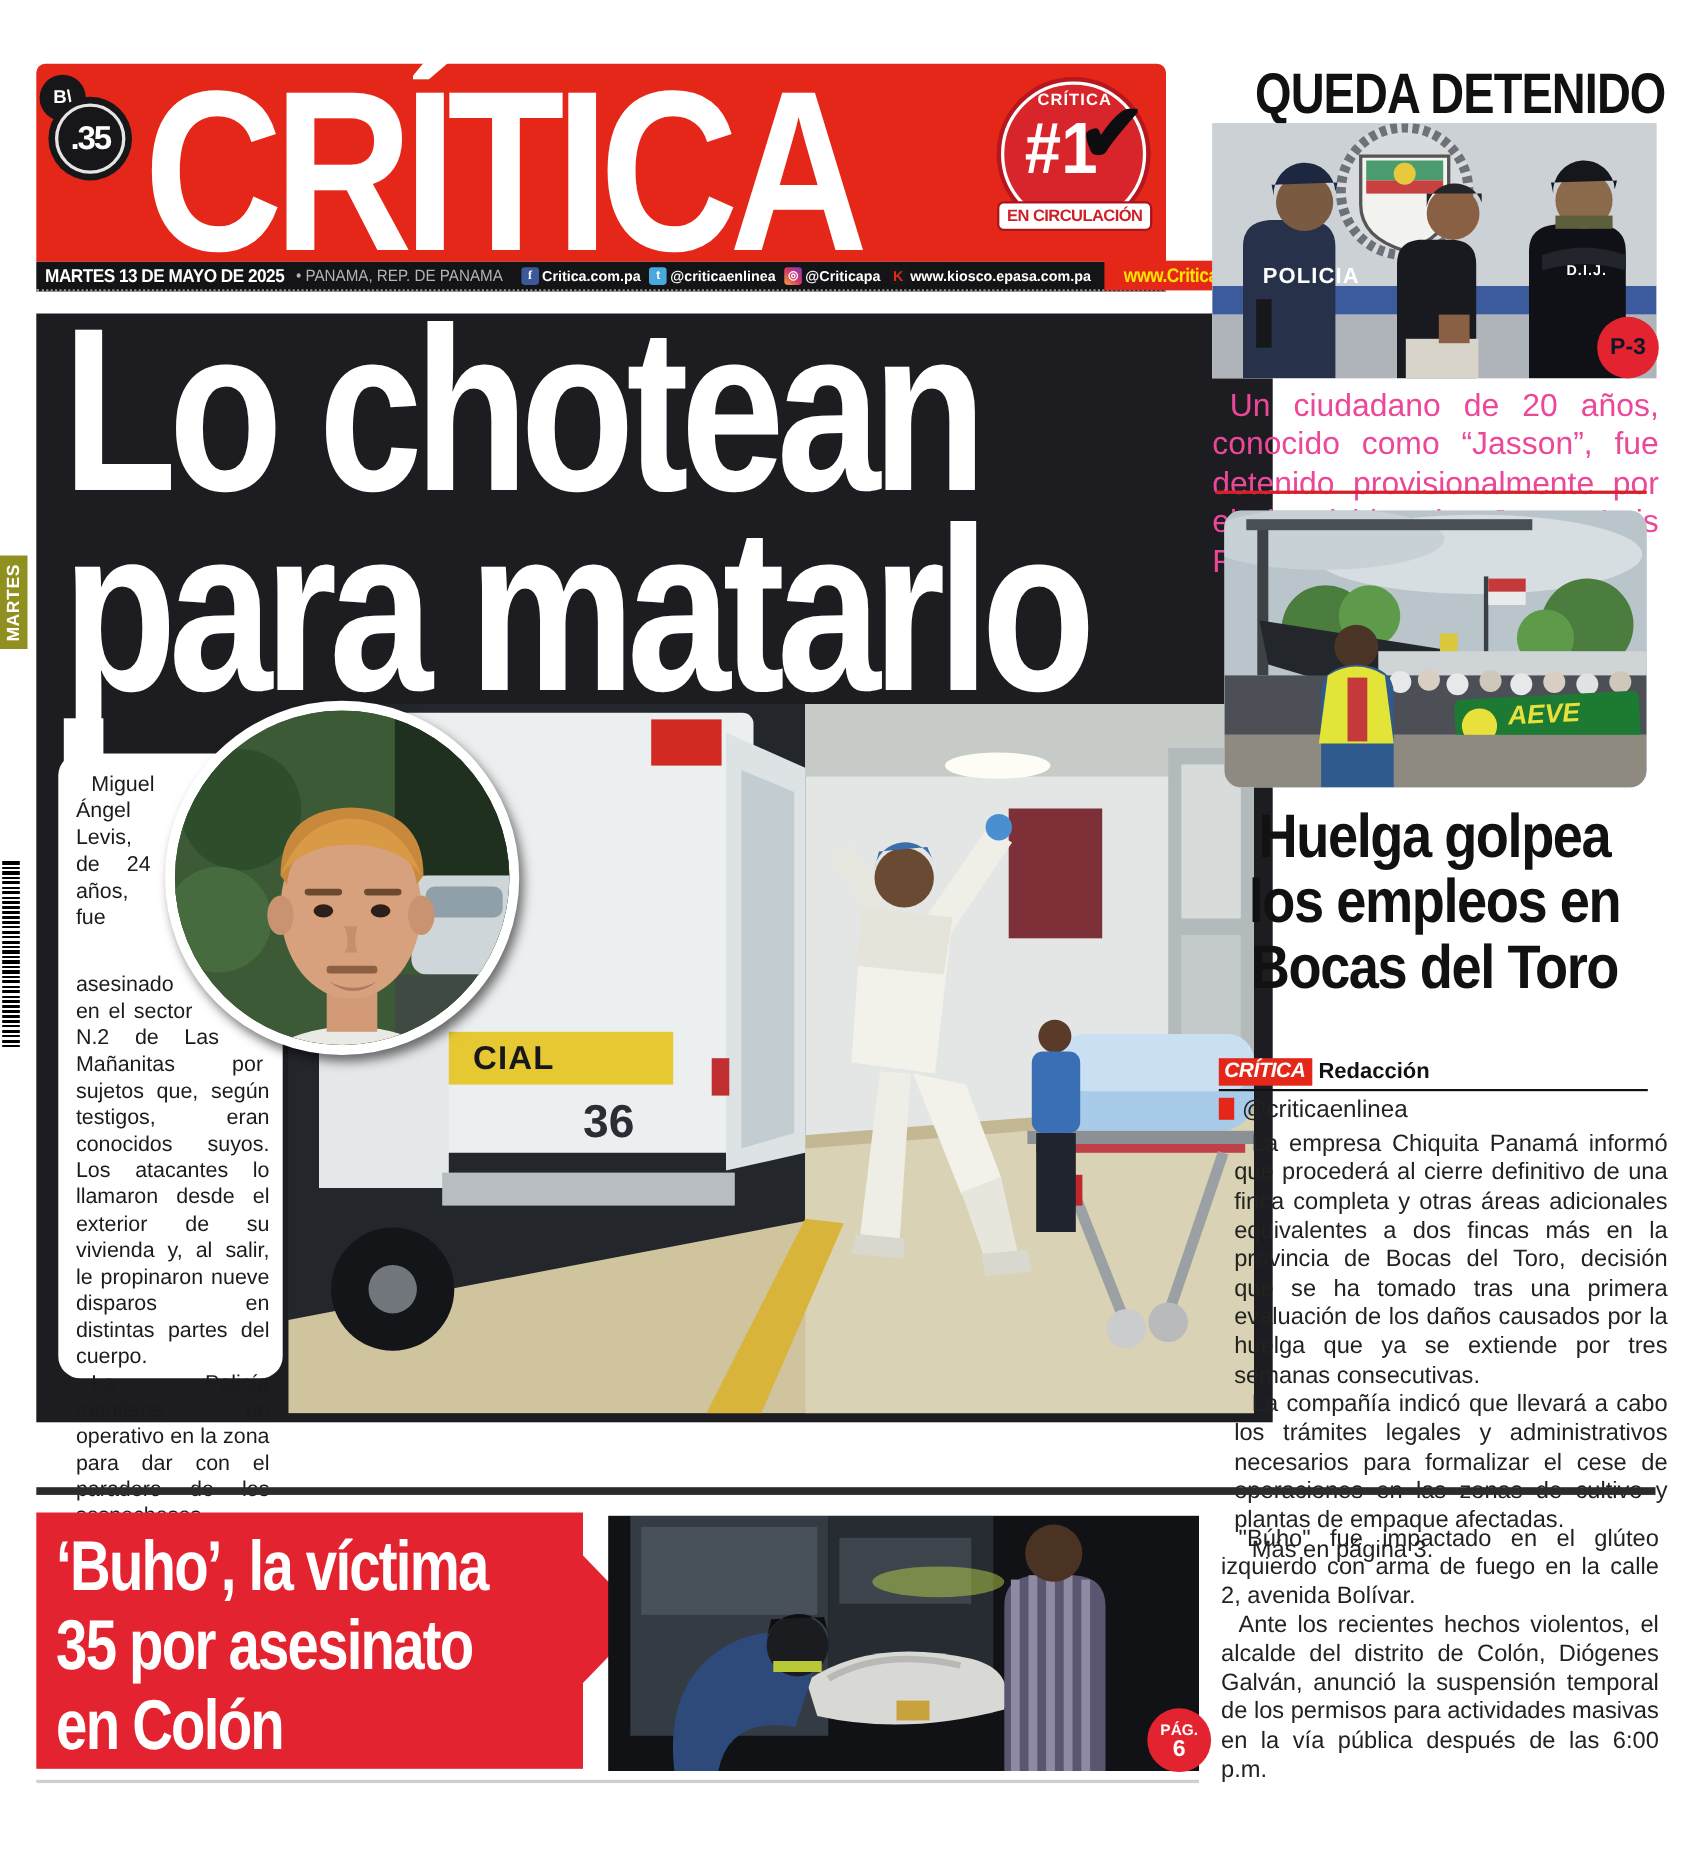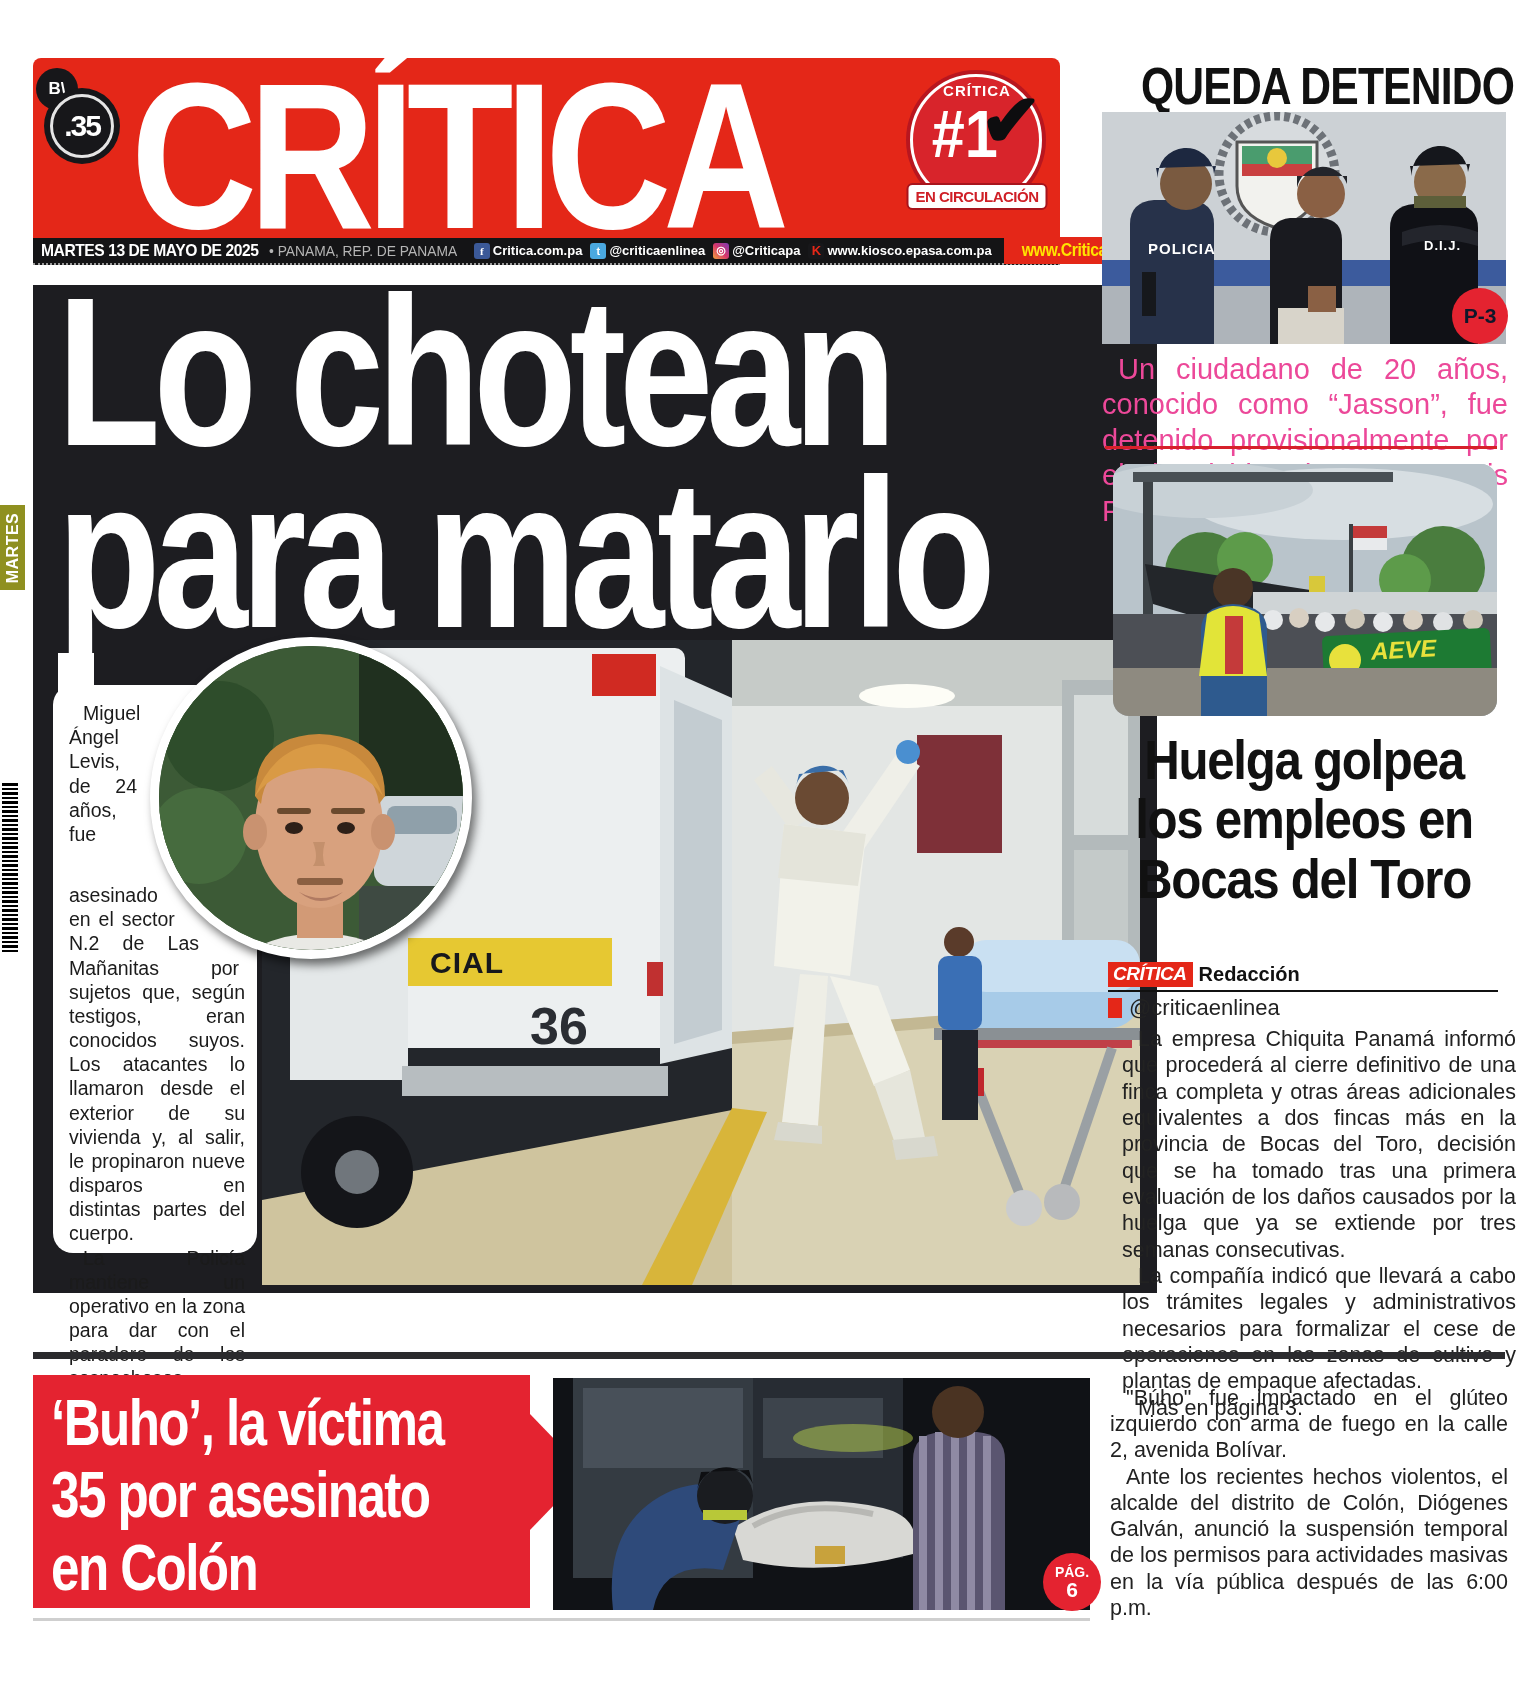--- a/index.html
+++ b/index.html
@@ -252,21 +252,21 @@
           <polygon points="522,184 604,194 588,336 512,326" fill="#f2f2ea"></polygon>
           <polygon points="522,184 604,194 596,246 516,238" fill="#e4e4da"></polygon>
           <polygon points="538,334 566,336 556,486 520,482" fill="#eeeee6"></polygon>
           <polygon points="568,336 616,346 648,430 612,446" fill="#f2f2ea"></polygon>
           <polygon points="612,444 648,430 664,502 636,512" fill="#e6e6dc"></polygon>
           <polygon points="630,500 672,496 676,516 634,520" fill="#d8d8ce"></polygon>
           <polygon points="516,482 560,486 560,504 512,500" fill="#d8d8ce"></polygon>
         </g>
       </svg>
       <span class="photo-label" style="left:168px; top:306px; font-size:30px; letter-spacing:1px;">CIAL</span>
-      <span class="photo-label" style="left:268px; top:356px; font-size:52px; color:#2a2d33;">36</span>
+      <span class="photo-label" style="left:268px; top:356px; font-size:42px; color:#2a2d33;">36</span>
     </div>
 
     <div id="story-card-notch"></div>
     <div id="story-card">
       <div class="wrapspacer"></div>
       <p>Miguel Ángel Levis, de 24 años, fue asesinado en el sector N.2 de Las Mañanitas por sujetos que, según testigos, eran conocidos suyos. Los atacantes lo llamaron desde el exterior de su vivienda y, al salir, le propinaron nueve disparos en distintas partes del cuerpo.</p>
       <p>La Policía mantiene un operativo en la zona para dar con el paradero de los sospechosos, quienes ya han sido plenamente identificados.</p>
       <div id="story-more">Más en pág. 6</div>
       <div id="story-rule"></div>
     </div>
@@ -329,21 +329,21 @@
       <path d="M195,76 a26,26 0 0 1 50,-4 l0,-8 -50,0 z" fill="#23252b"></path>
       <rect x="176" y="196" width="66" height="36" fill="#d8d4ca"></rect>
       <rect x="206" y="174" width="28" height="26" fill="#8a6044"></rect>
 
       <path d="M288,232 v-116 q0,-22 24,-24 l40,0 q24,2 24,24 v116 z" fill="#101116"></path>
       <circle cx="338" cy="70" r="26" fill="#8a6a4a"></circle>
       <path d="M310,64 a28,28 0 0 1 56,-4 l2,-8 -60,2 z" fill="#15171c"></path>
       <rect x="312" y="84" width="52" height="12" fill="#5d5f3a"></rect>
       <path d="M300,120 q38,-14 76,0 l0,14 q-38,-12 -76,0 z" fill="#23252c"></path>
     </svg>
-    <span style="position:absolute; left:46px; top:128px; color:#fff; font-weight:bold; font-size:15px; letter-spacing:1px;">POLICIA</span>
+    <span style="position:absolute; left:46px; top:128px; color:#fff; font-weight:bold; font-size:20px; letter-spacing:1px;">POLICIA</span>
     <span style="position:absolute; left:322px; top:126px; color:#fff; font-weight:bold; font-size:13px; letter-spacing:1px;">D.I.J.</span>
   </div>
   <div id="p3-badge">
     <span>P-3</span>
   </div>
   <div id="detained-caption">Un ciudadano de 20 años, conocido como “Jasson”, fue detenido provisionalmente por el homicido de Jorge Luis Fábrega de 22 años. P-3.</div>
   <div id="red-divider"></div>
 
   <div id="strike-photo">
     <svg width="384" height="252" viewBox="0 0 384 252">

